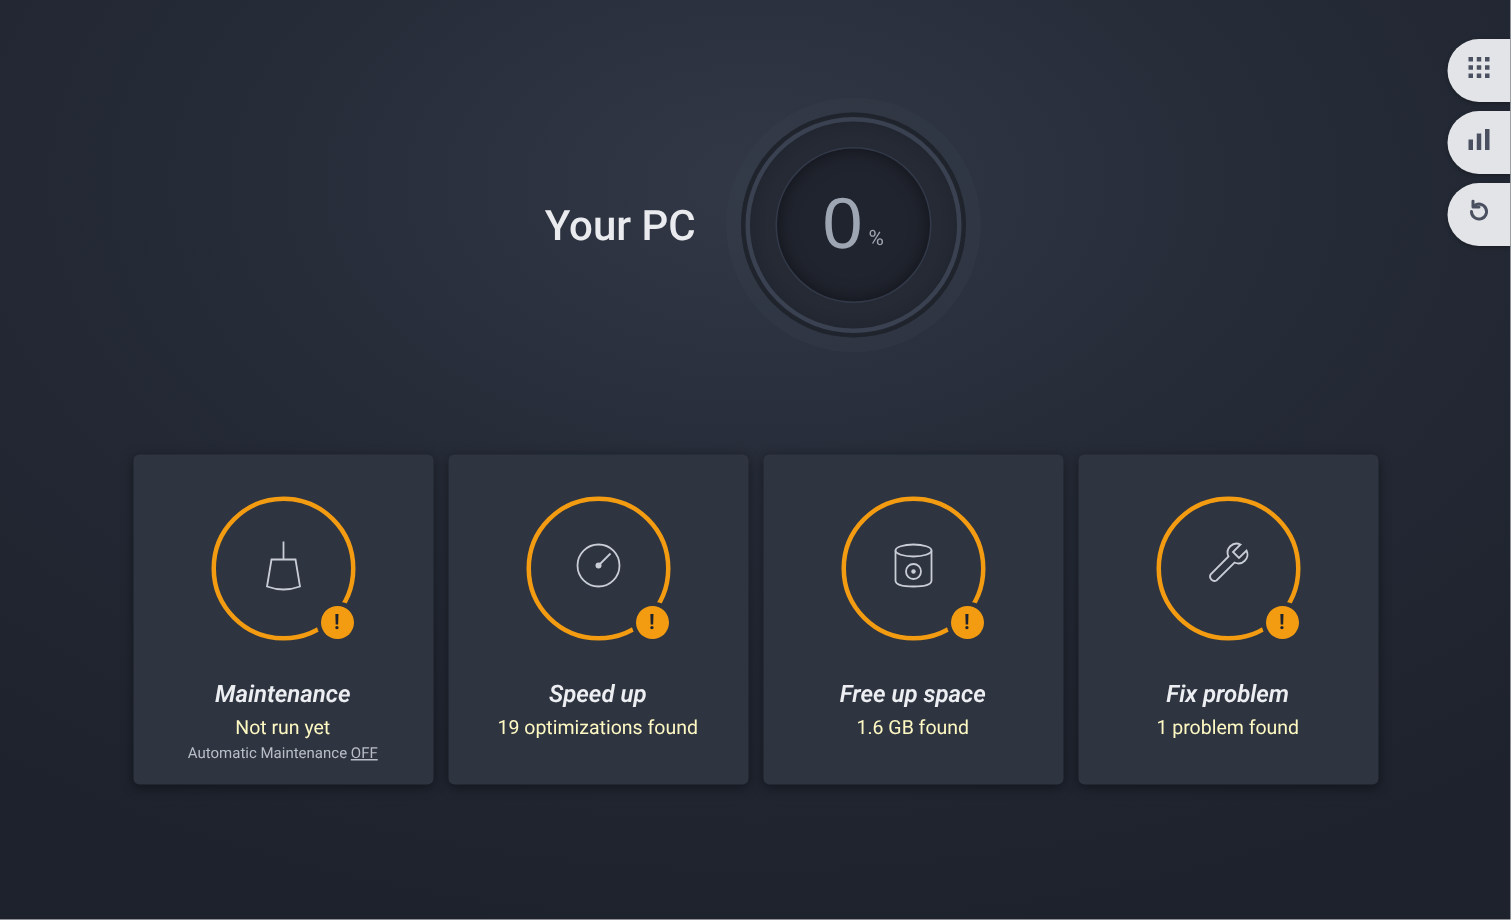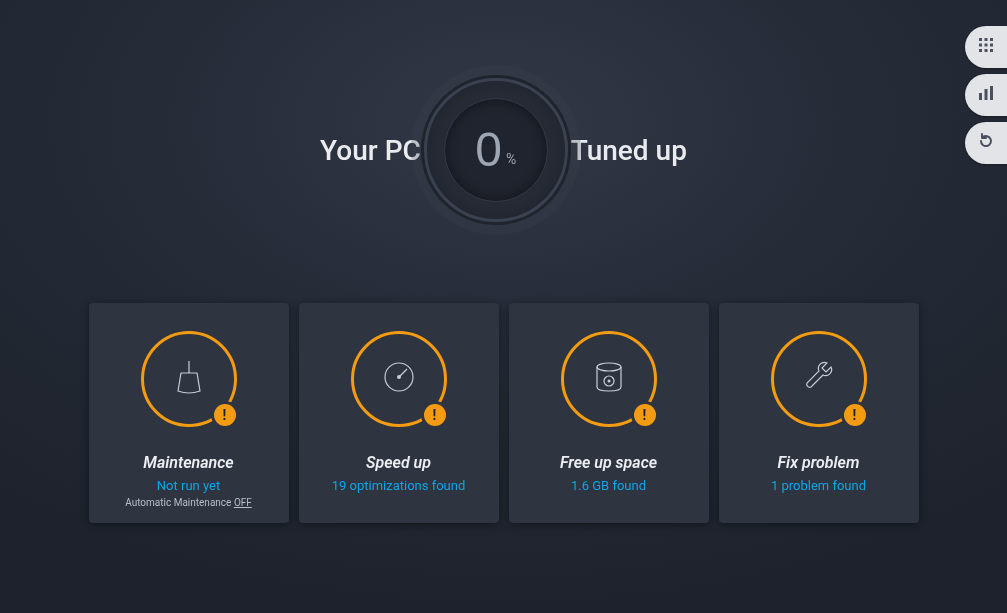--- a/index.html
+++ b/index.html
@@ -36,20 +36,21 @@
 
   
   .header-area {
     position: absolute;
     top: 75px;
     left: 0;
     width: 100%;
     display: flex;
     justify-content: center;
     align-items: center;
+    gap: 30px;
   }
   .header-txt {
     font-size: 28px;
     font-weight: 500;
     color: #e9ebef;
   }
   .gauge-outer {
     width: 150px;
     height: 150px;
     border-radius: 50%;
@@ -145,21 +146,21 @@
   }
   .card-title {
     font-size: 16px;
     font-weight: 600;
     color: #eceef2;
     margin-bottom: 6px;
     font-style: italic;
   }
   .card-status {
     font-size: 13px;
-    color: #0ea5e9;
+    color: #fef9c3;
     margin-bottom: 4px;
   }
   .card-sub {
     font-size: 10px;
     color: #b9bdc6;
   }
   .card-sub .underline { text-decoration: underline; }
 </style>
 </head>
 <body>
@@ -204,21 +205,20 @@
 </div>
 
 <div class="header-area">
   <div class="header-txt">Your PC</div>
   <div class="gauge-outer">
     <div class="gauge-inner">
       <span class="gauge-num">0</span>
       <span class="gauge-pct">%</span>
     </div>
   </div>
-  <div class="header-txt">Tuned up</div>
 </div>
 
 <div class="cards">
 
   <div class="card">
     <div class="card-circle">
       <span>
         <svg viewBox="0 0 44 44">
             <path d="M22 6 L22 18 M14 18 L30 18 L33 36 Q22 40 11 36 Z"></path>
           </svg>

